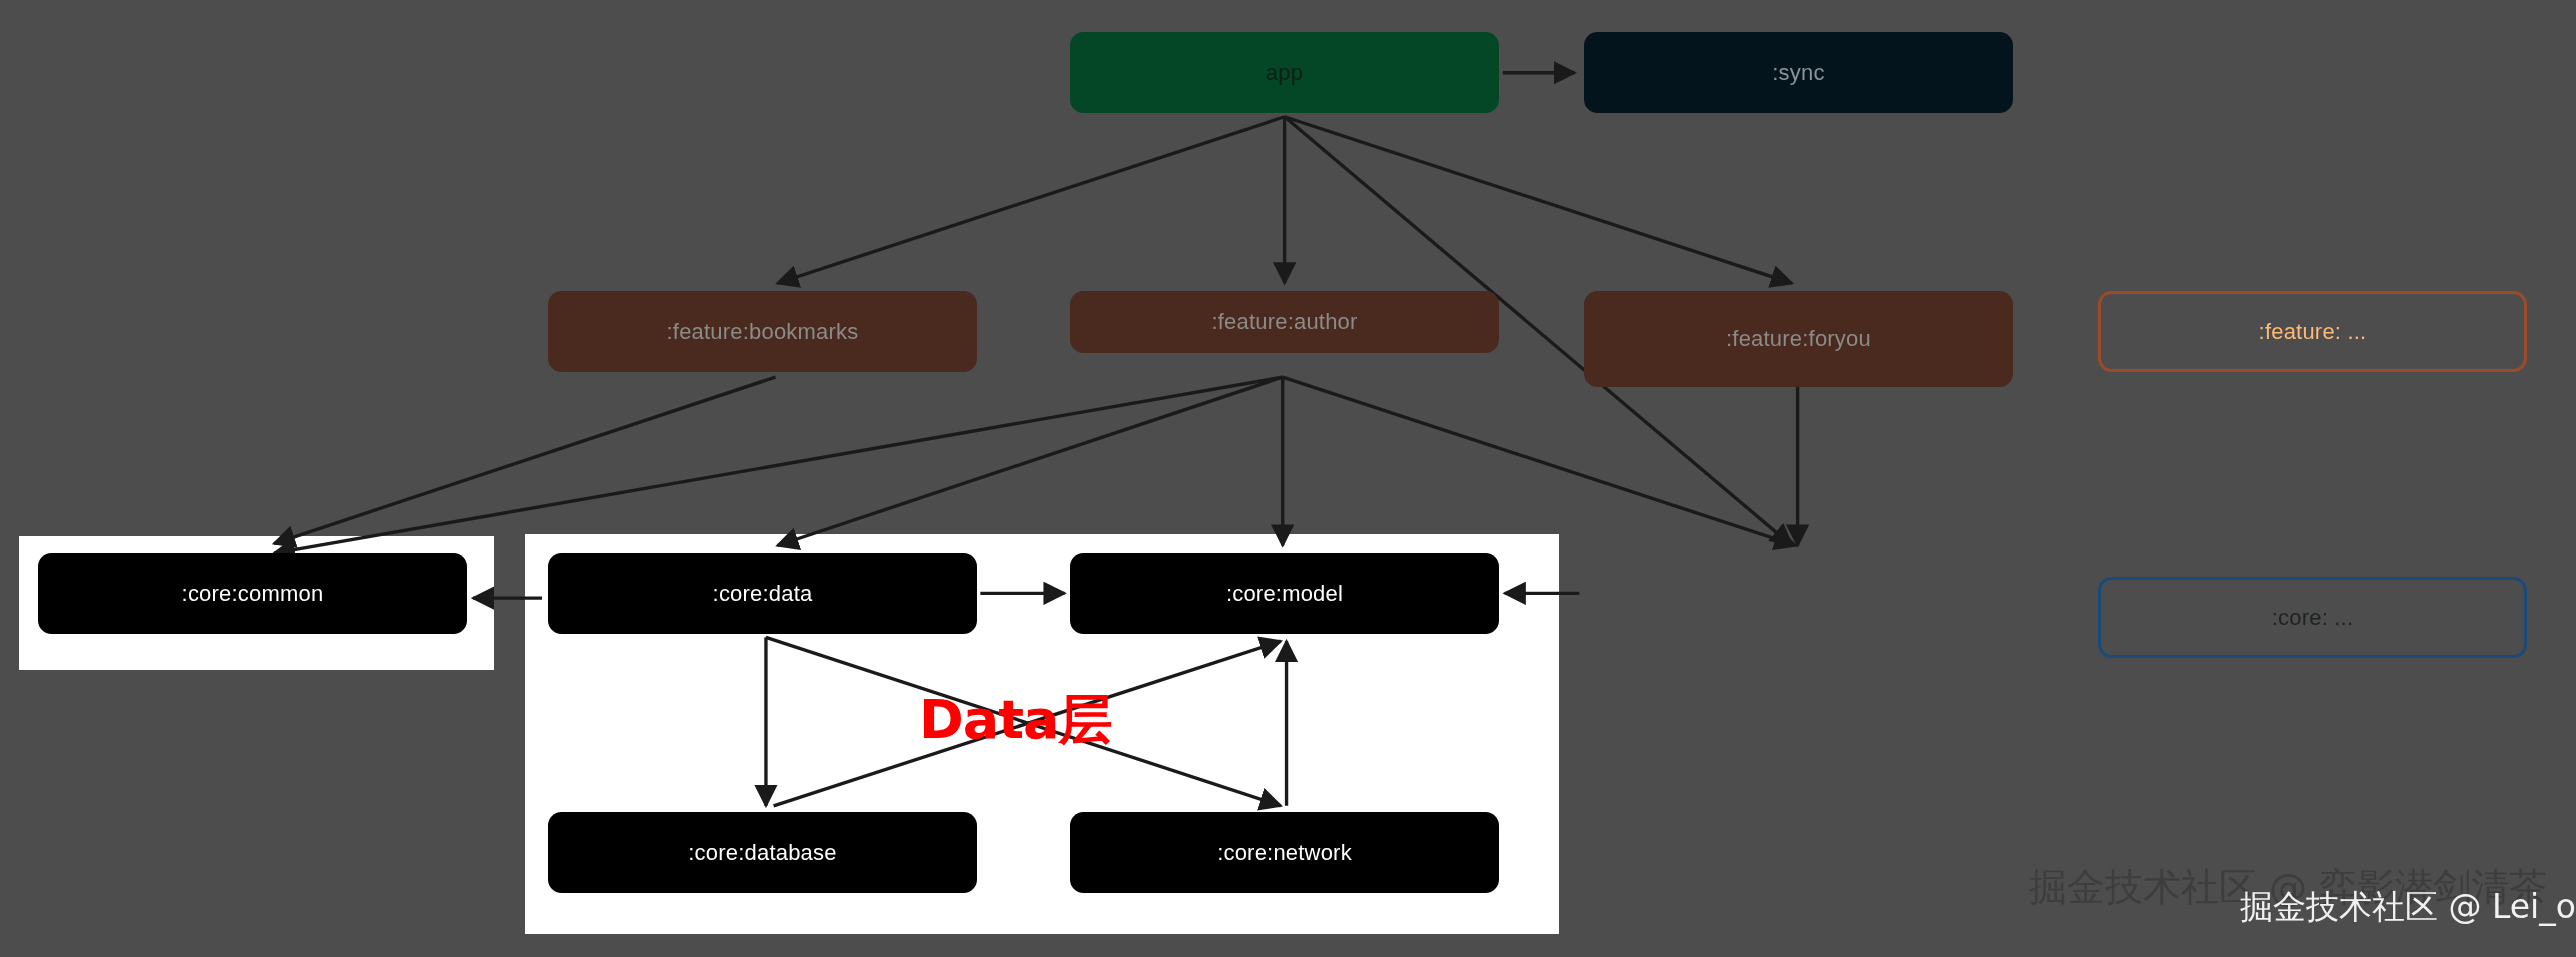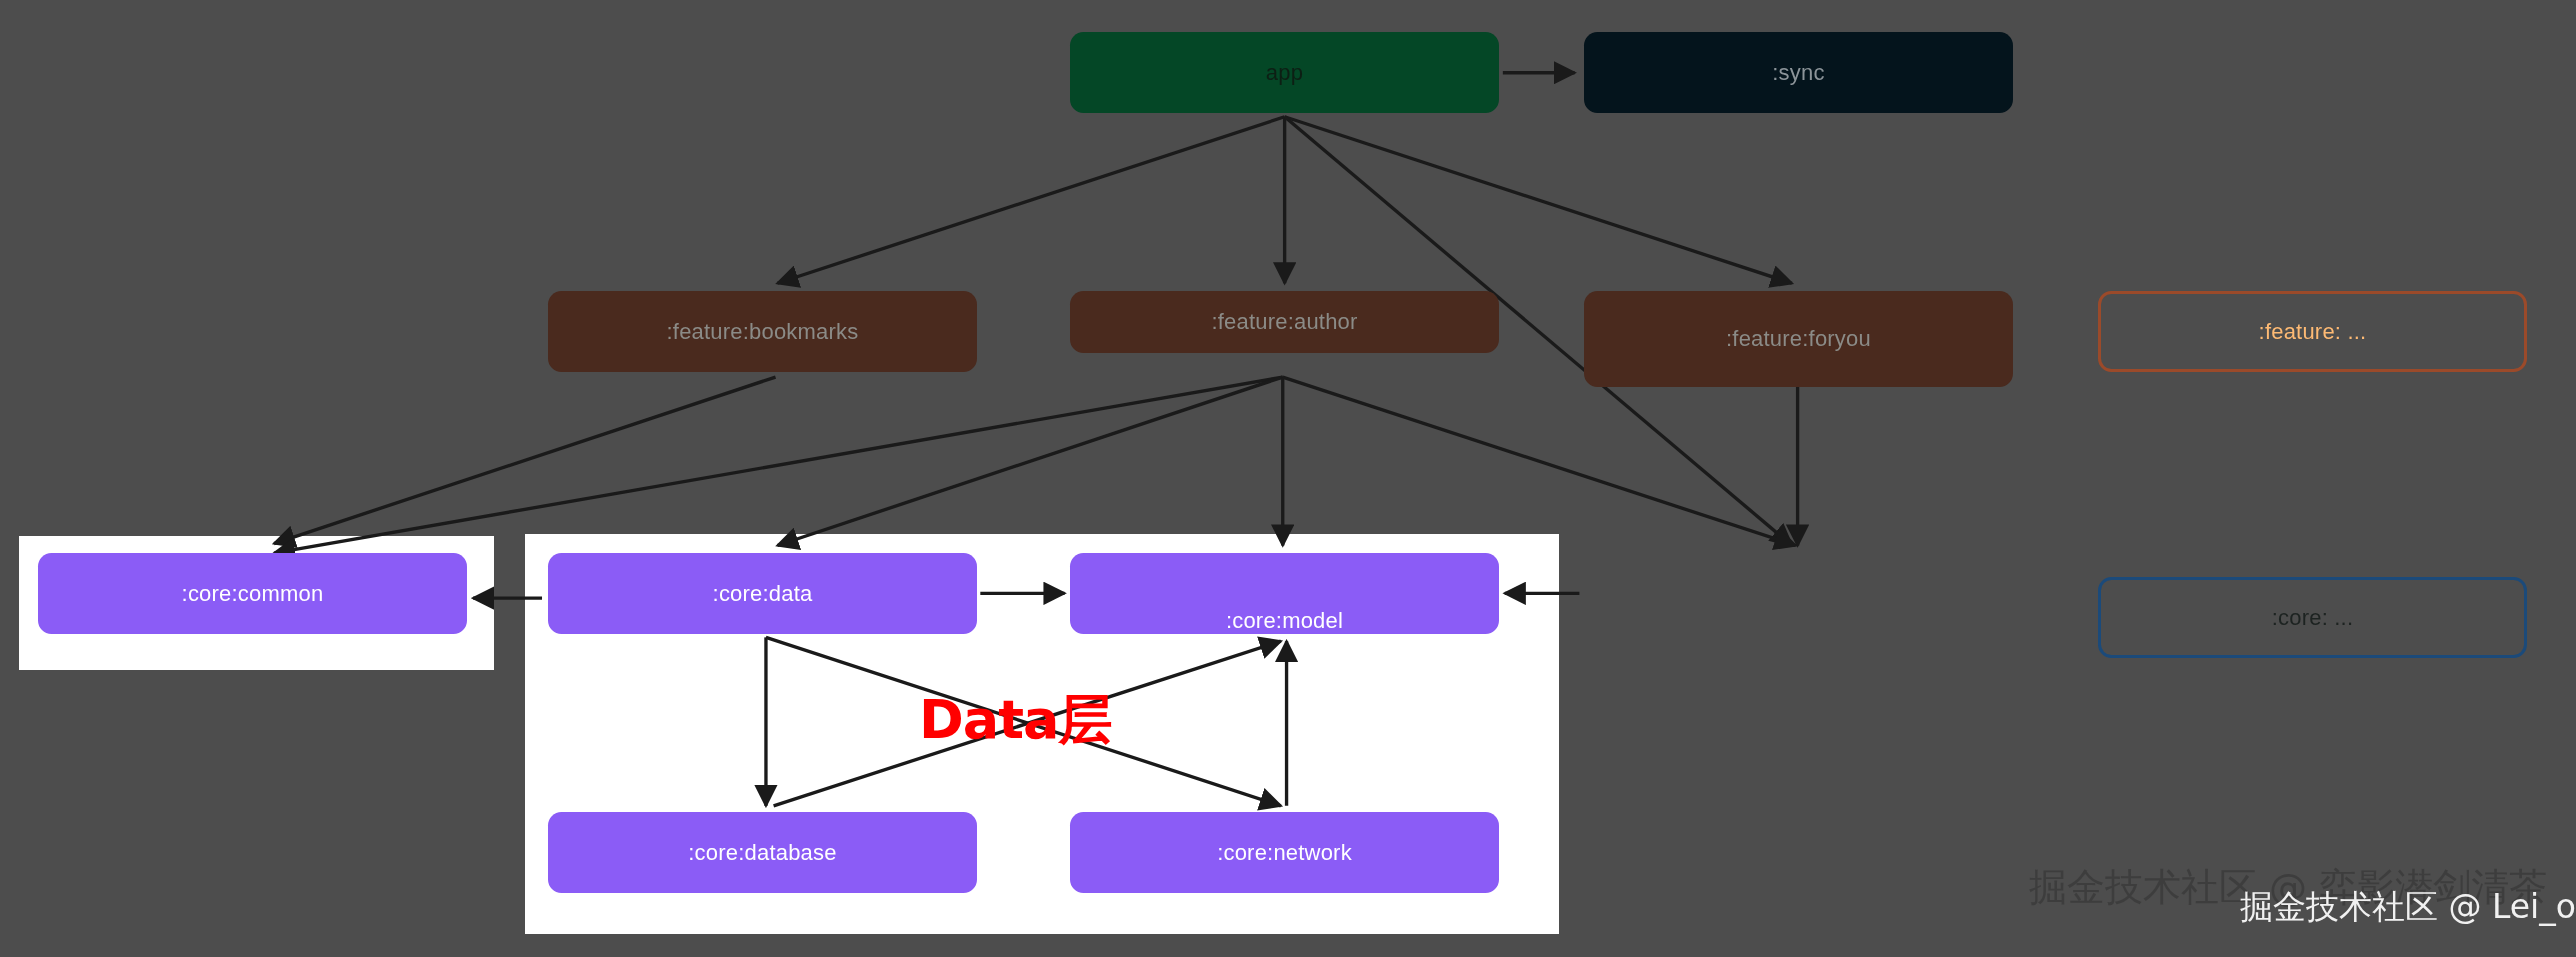--- a/index.html
+++ b/index.html
@@ -42,21 +42,21 @@
     font-size: 22px;
     font-weight: 400;
     letter-spacing: 0.2px;
     white-space: nowrap;
     z-index: 3;
     user-select: none;
   }
   .node.app      { background: #044726; color: #0d1f14; }
   .node.sync     { background: #04141c; color: #8c9499; }
   .node.feature  { background: #4a2a1e; color: #8b8b87; }
-  .node.blue     { background: #8b5cf6; color: #ffffff; }
+  .node.blue     { background: #000000; color: #ffffff; }
   .node.navy     { background: #0a2347; color: #9aa0a8; }
   .node.outline-feature {
     background: transparent;
     border: 3.8px solid #9b4a2a;
     color: #fdba74;
   }
   .node.outline-core {
     background: transparent;
     border: 3.8px solid #1b4a7a;
     color: #1d2321;
@@ -168,21 +168,21 @@
   </div>
 
   <div class="node blue" style="left:38px; top:553px; width:429px; height:81px;">
     <span>:core:common</span>
   </div>
 
   <div class="node blue" style="left:548px; top:553px; width:429px; height:81px;">
     <span>:core:data</span>
   </div>
 
-  <div class="node blue" style="left:1070px; top:553px; width:429px; height:81px;align-items:flex-end;">
+  <div class="node blue" style="left:1070px; top:553px; width:429px; height:81px;">
     <span>:core:model</span>
   </div>
 
 
   <div class="node outline-core" style="left:2098px; top:553px; width:429px; height:81px;">
     <span>:core: ...</span>
   </div>
 
   <div class="node blue" style="left:548px; top:812px; width:429px; height:81px;">
     <span>:core:database</span>

